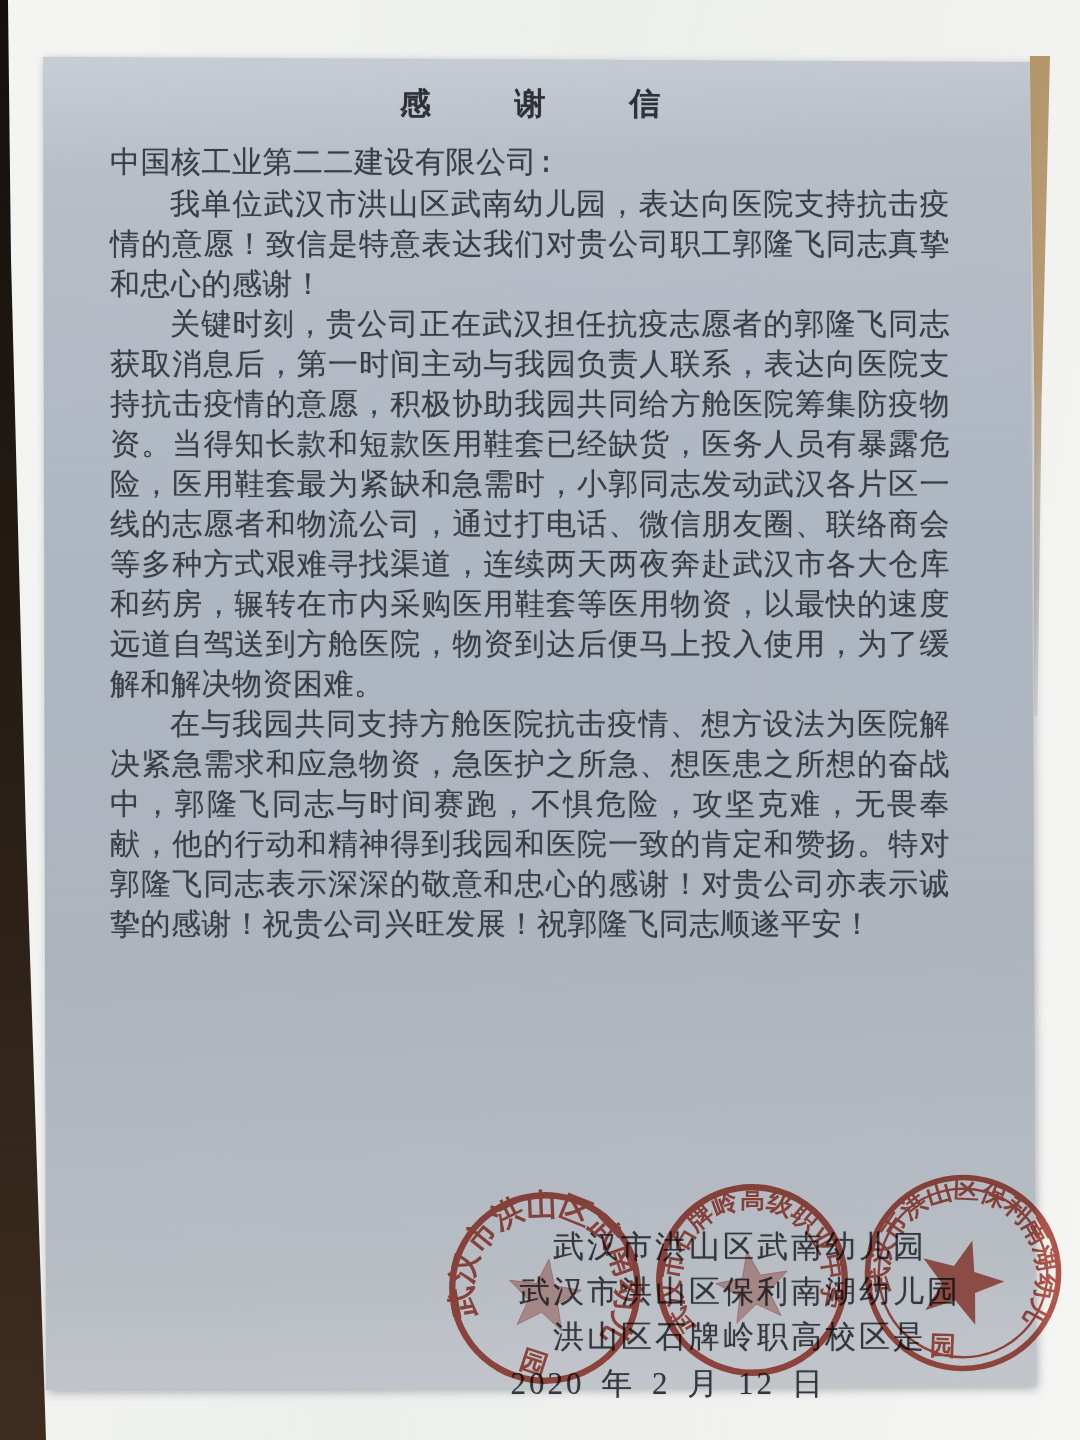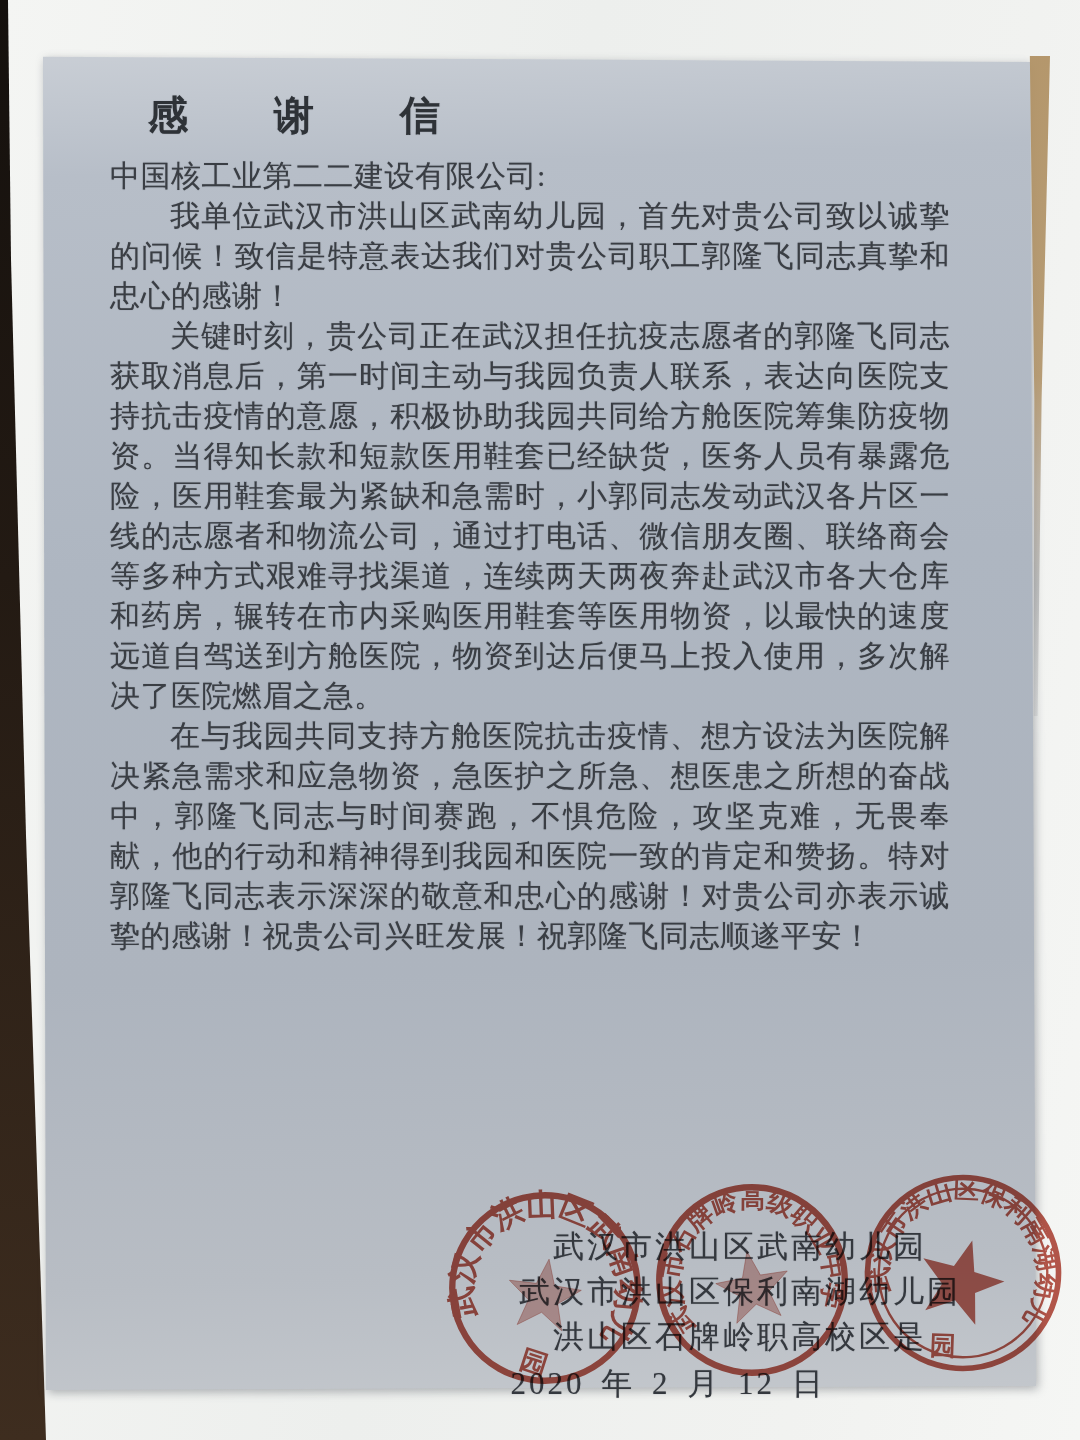--- a/index.html
+++ b/index.html
@@ -27,24 +27,24 @@
     position:absolute;left:1022px;top:56px;width:28px;height:660px;z-index:2;
     background:linear-gradient(to bottom,rgba(177,146,101,.95) 0px,rgba(174,144,100,.88) 320px,rgba(150,131,106,.55) 430px,rgba(112,112,114,.38) 530px,rgba(110,112,118,.12) 660px);
     clip-path:polygon(28% 0,100% 0,70% 52%,56% 100%,42% 100%,44% 52%);
   }
   .letter{
     position:absolute;left:70px;top:22px;width:840px;
     color:#3a3e44;font-size:30px;line-height:40px;letter-spacing:.5px;
     text-shadow:0 0 1px rgba(58,62,70,.45);
   }
   .letter-title{
-    text-align:left;font-size:40px;line-height:48px;font-weight:700;
-    letter-spacing:38px;padding-left:38px;margin:16px 0 16px;color:#2e3237;
+    text-align:center;font-size:31px;line-height:48px;font-weight:700;
+    letter-spacing:38px;padding-left:38px;margin:4px 0 16px;color:#2e3237;
   }
-  .line{margin:0;}
+  .line{margin:0;font-family:Liberation Mono, monospace;}
   .indent{text-indent:2em;}
   .para{margin:0;text-indent:2em;text-align:justify;}
   .sig{
     position:absolute;left:480px;top:1224px;width:520px;z-index:3;
     text-align:center;font-size:31px;line-height:45px;letter-spacing:3px;color:#34383e;
     text-shadow:0 0 1px rgba(58,62,70,.45);
   }
   .sig .date-line{transform:translateX(-72px);margin-top:2px;word-spacing:6px;}
   .stamp{position:absolute;width:200px;height:200px;mix-blend-mode:multiply;opacity:.92;z-index:4;}
   .stamp svg{width:100%;height:100%;overflow:visible;}
@@ -58,22 +58,22 @@
 </head>
 <body>
 
 <div class="paper"></div>
 
 <div class="sheet-wrap">
   <div class="sheet">
     <div class="letter">
       <div class="letter-title">感 谢 信</div>
       <p class="line">中国核工业第二二建设有限公司:</p>
-      <p class="para">我单位武汉市洪山区武南幼儿园，首先对贵公司致以诚挚的问候！致信是特意表达我们对贵公司职工郭隆飞同志真挚和忠心的感谢！</p>
-      <p class="para">关键时刻，贵公司正在武汉担任抗疫志愿者的郭隆飞同志获取消息后，第一时间主动与我园负责人联系，表达向医院支持抗击疫情的意愿，积极协助我园共同给方舱医院筹集防疫物资。当得知长款和短款医用鞋套已经缺货，医务人员有暴露危险，医用鞋套最为紧缺和急需时，小郭同志发动武汉各片区一线的志愿者和物流公司，通过打电话、微信朋友圈、联络商会等多种方式艰难寻找渠道，连续两天两夜奔赴武汉市各大仓库和药房，辗转在市内采购医用鞋套等医用物资，以最快的速度远道自驾送到方舱医院，物资到达后便马上投入使用，多次解决了医院燃眉之急。</p>
+      <p class="para">我单位武汉市洪山区武南幼儿园，表达向医院支持抗击疫情的意愿！致信是特意表达我们对贵公司职工郭隆飞同志真挚和忠心的感谢！</p>
+      <p class="para">关键时刻，贵公司正在武汉担任抗疫志愿者的郭隆飞同志获取消息后，第一时间主动与我园负责人联系，表达向医院支持抗击疫情的意愿，积极协助我园共同给方舱医院筹集防疫物资。当得知长款和短款医用鞋套已经缺货，医务人员有暴露危险，医用鞋套最为紧缺和急需时，小郭同志发动武汉各片区一线的志愿者和物流公司，通过打电话、微信朋友圈、联络商会等多种方式艰难寻找渠道，连续两天两夜奔赴武汉市各大仓库和药房，辗转在市内采购医用鞋套等医用物资，以最快的速度远道自驾送到方舱医院，物资到达后便马上投入使用，为了缓解和解决物资困难。</p>
       <p class="para">在与我园共同支持方舱医院抗击疫情、想方设法为医院解决紧急需求和应急物资，急医护之所急、想医患之所想的奋战中，郭隆飞同志与时间赛跑，不惧危险，攻坚克难，无畏奉献，他的行动和精神得到我园和医院一致的肯定和赞扬。特对郭隆飞同志表示深深的敬意和忠心的感谢！对贵公司亦表示诚挚的感谢！祝贵公司兴旺发展！祝郭隆飞同志顺遂平安！</p>
     </div>
   </div>
 </div>
 
 <div class="tan-strip"></div>
 
 <div class="sig">
   <div>武汉市洪山区武南幼儿园</div>
   <div>武汉市洪山区保利南湖幼儿园</div>

